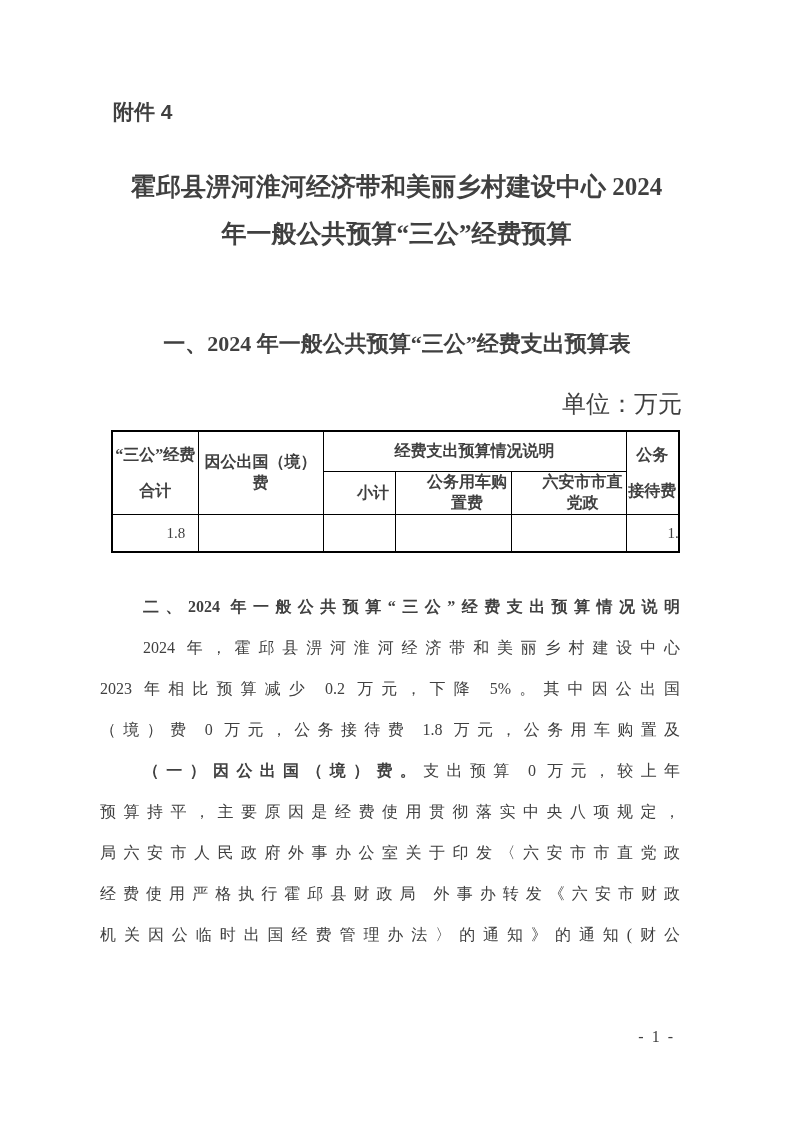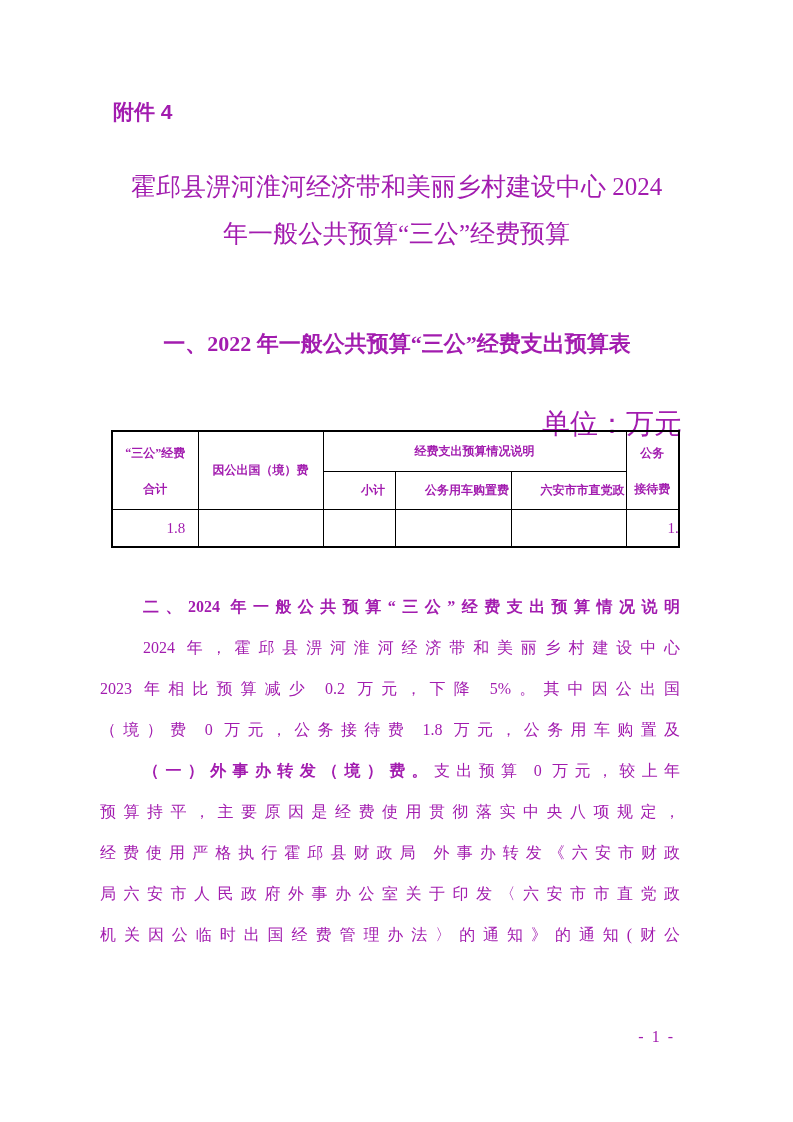--- a/index.html
+++ b/index.html
@@ -1,75 +1,75 @@
 <!DOCTYPE html>
 <html><head>
 <meta charset="utf-8">
 <style>
   html, body { margin: 0; padding: 0; background: #ffffff; }
   .page {
     position: relative;
     width: 793px;
     height: 1122px;
     background: #ffffff;
-    color: #a21caf;
+    color: #404040;
     font-family: "Liberation Serif", "DejaVu Serif", serif;
     overflow: hidden;
   }
   .attachment {
     position: absolute;
     left: 113px;
     top: 98px;
     font-size: 21px;
     font-weight: bold;
     font-family: "Liberation Sans", "DejaVu Sans", sans-serif;
   }
   .title {
     position: absolute;
     left: 90px;
     right: 90px;
     top: 163px;
     text-align: center;
     font-size: 25px;
-    font-weight: normal;
+    font-weight: bold;
     line-height: 47px;
   }
   .title .tline { display: block; }
   .sec1-heading {
     position: absolute;
     left: 113px;
     right: 112px;
     top: 329px;
     text-align: center;
     font-size: 22px;
     font-weight: bold;
   }
   .unit-label {
     position: absolute;
     right: 111px;
-    top: 405px;
-    font-size: 28px;
+    top: 388px;
+    font-size: 24px;
   }
   table.budget {
     position: absolute;
     left: 111px;
     top: 430px;
     width: 567px;
     border-collapse: collapse;
     table-layout: fixed;
     border: 2px solid #000;
   }
   table.budget td {
     border: 1px solid #000;
     text-align: center;
     vertical-align: middle;
     padding: 0;
     overflow: hidden;
   }
-  table.budget .hdr { font-weight: bold; font-size: 12px; }
+  table.budget .hdr { font-weight: bold; font-size: 16px; }
   table.budget .two-line { line-height: 36px; }
   table.budget .val { font-size: 15px; }
   tr.r1 td { height: 39px; }
   tr.r2 td { height: 37px; padding-left: 28px; }
   tr.r3 td { height: 36px; padding-left: 41px; }
   .body-text {
     position: absolute;
     left: 100px;
     right: 113px;
     top: 586px;
@@ -99,21 +99,21 @@
 
 <div class="page">
 
   <div class="attachment">附件 4</div>
 
   <div class="title">
     <span class="tline">霍邱县淠河淮河经济带和美丽乡村建设中心 2024</span>
     <span class="tline">年一般公共预算“三公”经费预算</span>
   </div>
 
-  <div class="sec1-heading">一、2022 年一般公共预算“三公”经费支出预算表</div>
+  <div class="sec1-heading">一、2024 年一般公共预算“三公”经费支出预算表</div>
 
   <div class="unit-label">单位：万元</div>
 
   <table class="budget">
     <colgroup>
       <col style="width:86px">
       <col style="width:125px">
       <col style="width:72px">
       <col style="width:116px">
       <col style="width:115px">
@@ -146,22 +146,22 @@
         <td class="val">1.8</td>
       </tr>
     </tbody>
   </table>
 
   <div class="body-text">
     <span class="bl bold indent">二、2024 年一般公共预算“三公”经费支出预算情况说明</span>
     <span class="bl indent">2024 年，霍邱县淠河淮河经济带和美丽乡村建设中心</span>
     <span class="bl">2023 年相比预算减少 0.2 万元，下降 5%。其中因公出国</span>
     <span class="bl">（境）费 0 万元，公务接待费 1.8 万元，公务用车购置及</span>
-    <span class="bl indent"><span class="bseg">（一）外事办转发（境）费。</span><span>支出预算 0 万元，较上年</span></span>
+    <span class="bl indent"><span class="bseg">（一）因公出国（境）费。</span><span>支出预算 0 万元，较上年</span></span>
     <span class="bl">预算持平，主要原因是经费使用贯彻落实中央八项规定，</span>
+    <span class="bl">局六安市人民政府外事办公室关于印发〈六安市市直党政</span>
     <span class="bl">经费使用严格执行霍邱县财政局 外事办转发《六安市财政</span>
-    <span class="bl">局六安市人民政府外事办公室关于印发〈六安市市直党政</span>
     <span class="bl">机关因公临时出国经费管理办法〉的通知》的通知(财公</span>
   </div>
 
   <div class="page-number">- 1 -</div>
 
 </div>
 
 </body></html>

